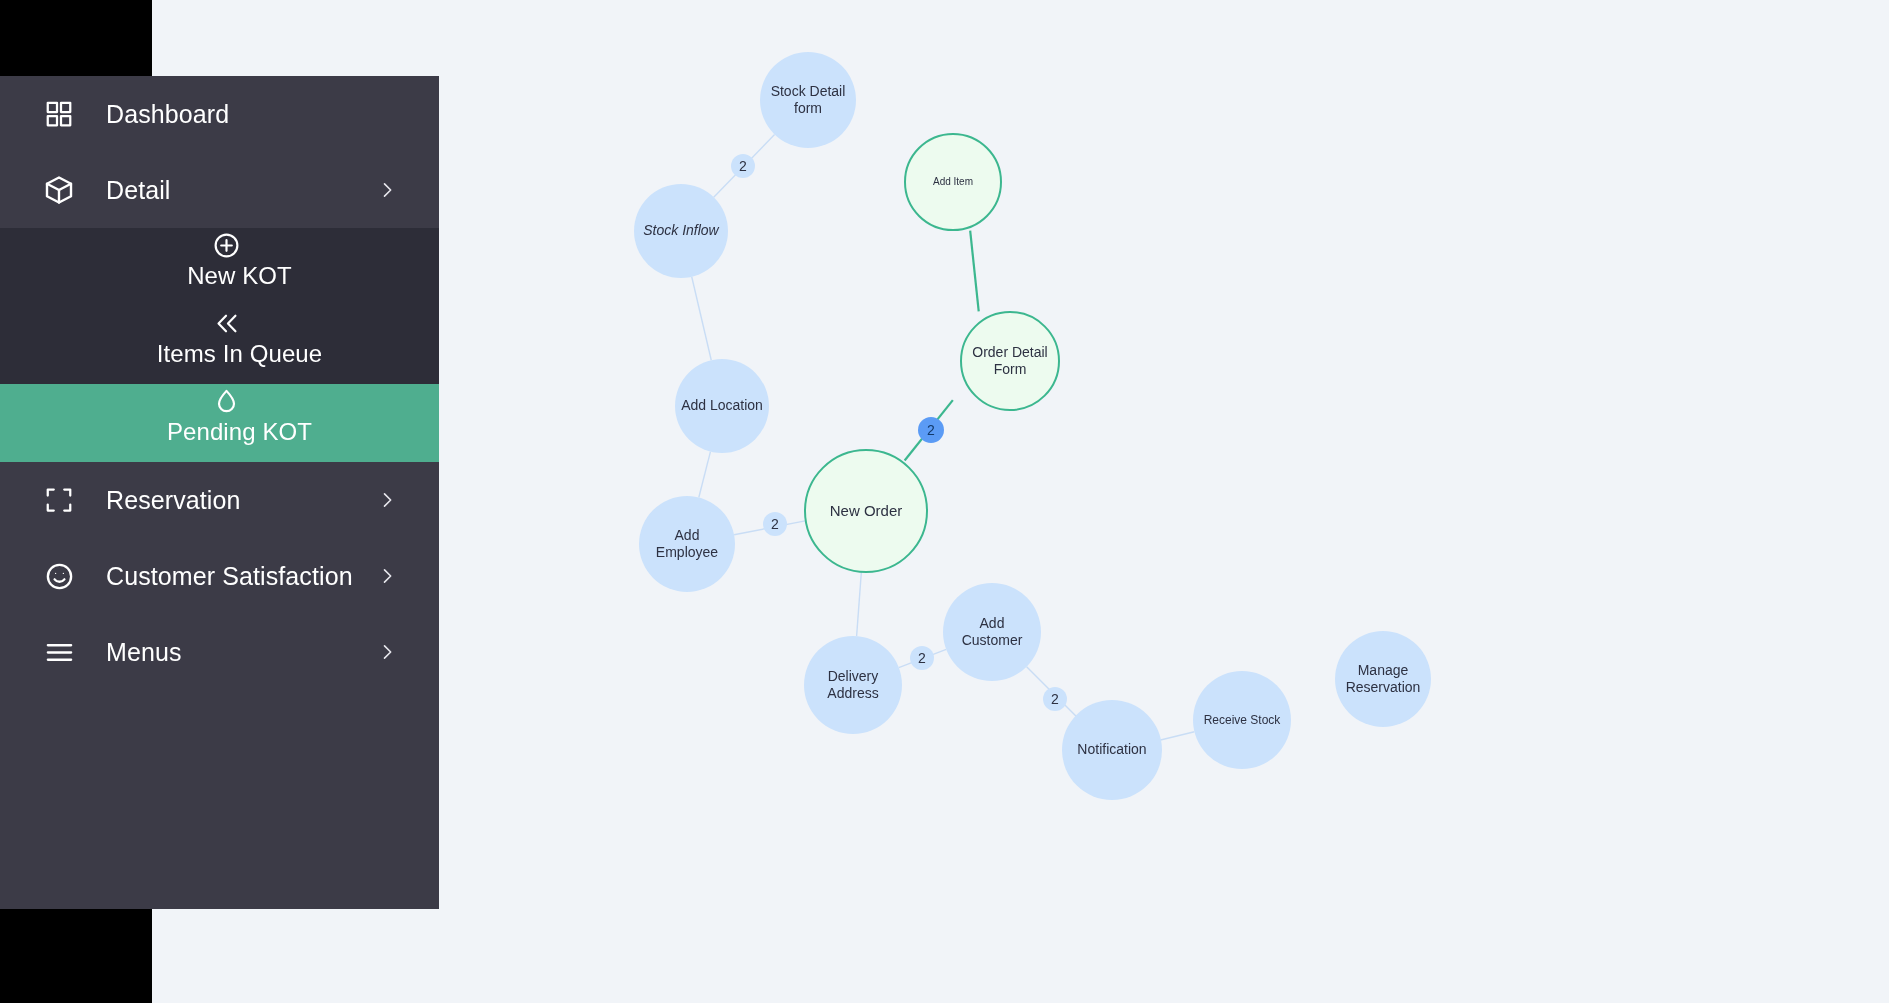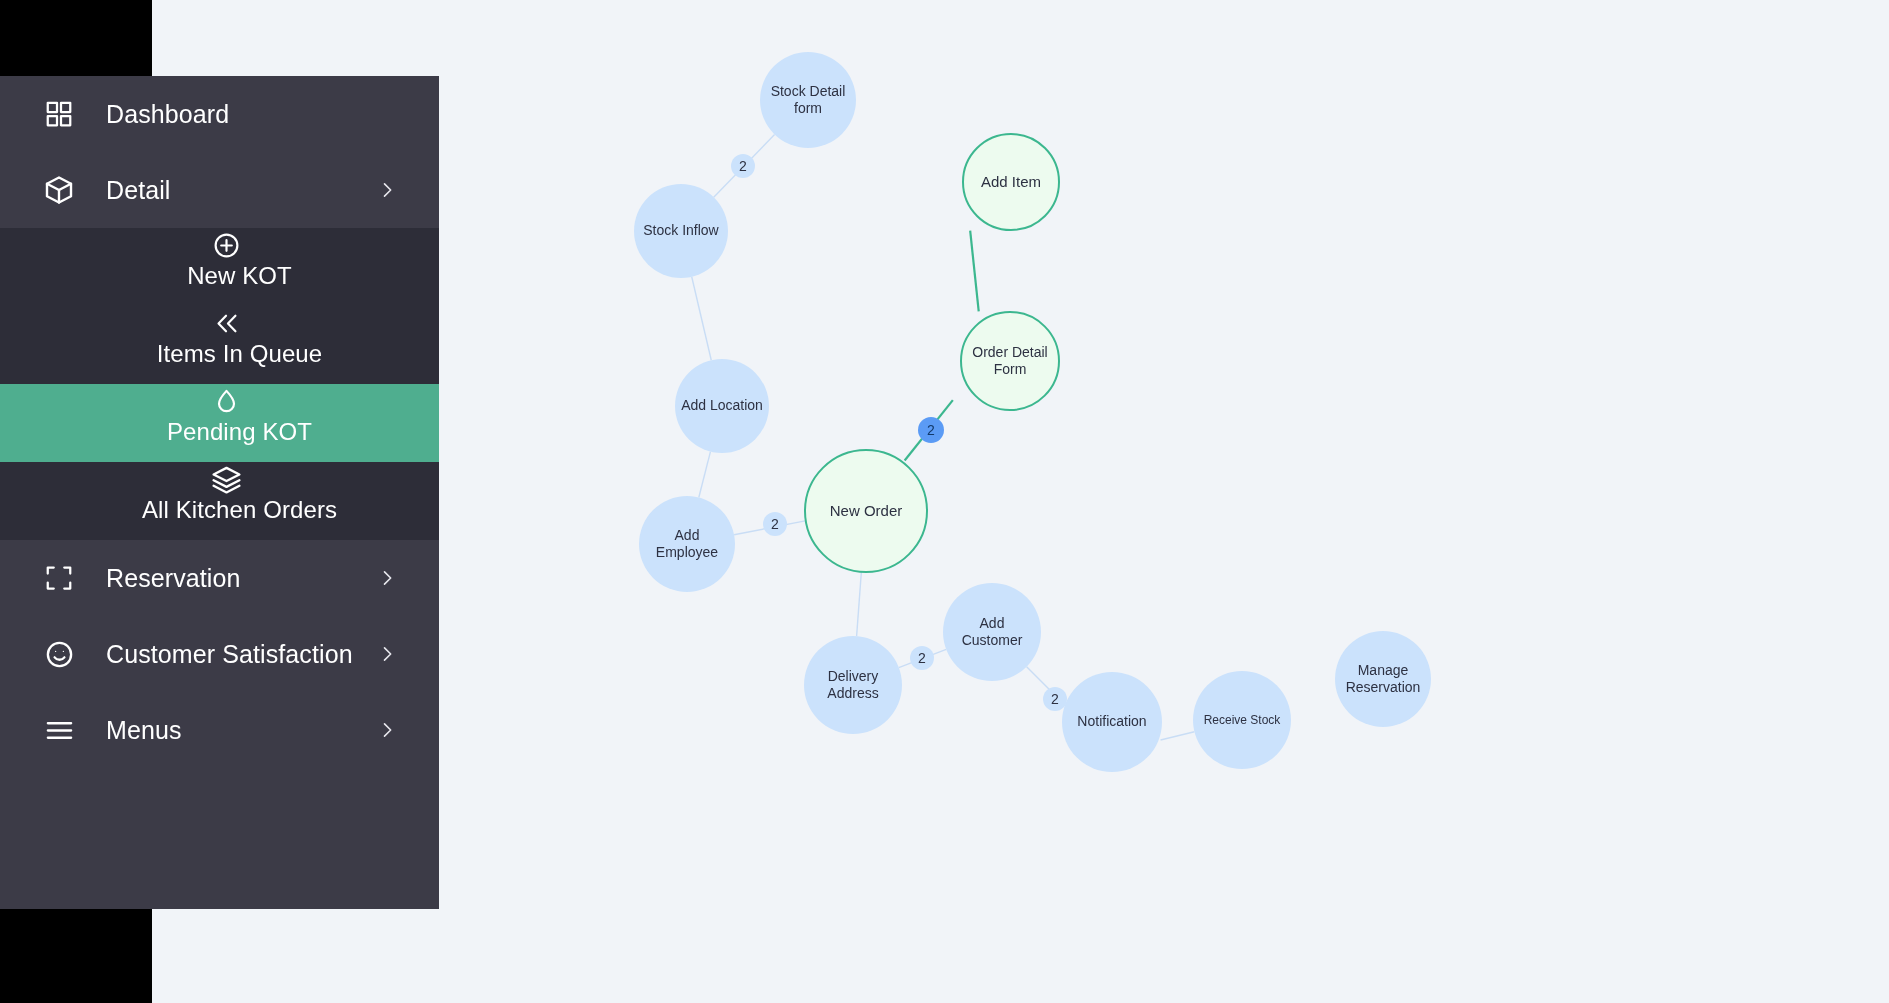--- a/index.html
+++ b/index.html
@@ -65,45 +65,45 @@
       <line x1="734.1079251969884" y1="534.7889531737732" x2="805.1522632872233" y2="520.897602150543" stroke="#c9ddf5" stroke-width="1.4"></line>
       <line x1="861.4328962847202" y1="570.831557991481" x2="856.6094851943341" y2="636.1331235228618" stroke="#c9ddf5" stroke-width="1.4"></line>
       <line x1="898.7846789639888" y1="667.5425324813568" x2="946.2153210360112" y2="649.4574675186432" stroke="#c9ddf5" stroke-width="1.4"></line>
       <line x1="1026.6482322781408" y1="666.6482322781408" x2="1076.6446609406726" y2="716.6446609406727" stroke="#c9ddf5" stroke-width="1.4"></line>
       <line x1="1160.5507439467383" y1="740.0490476438798" x2="1194.4202709321964" y2="731.7119333089978" stroke="#c9ddf5" stroke-width="1.4"></line>
     </svg>
   <div id="node-layer">
       <div class="node-circle node-blue" style="left: 760px; top: 52px; width: 96px; height: 96px; font-size: 14px;">
         <span style="padding: 0px 6px;">Stock Detail form</span>
       </div>
-      <div class="node-circle node-blue" style="left: 634px; top: 184px; width: 94px; height: 94px; font-size: 14px;">
+      <div class="node-circle node-blue" style="left: 634px; top: 184px; width: 94px; height: 94px; font-size: 14px; font-style: italic;">
         <span style="padding: 0px 6px;">Stock Inflow</span>
       </div>
-      <div class="node-circle node-green" style="left: 962px; top: 133px; width: 98px; height: 98px; font-size: 15px;">
+      <div class="node-circle node-green" style="left: 904px; top: 133px; width: 98px; height: 98px; font-size: 10px;">
         <span style="padding: 0px 6px;">Add Item</span>
       </div>
       <div class="node-circle node-green" style="left: 960px; top: 311px; width: 100px; height: 100px; font-size: 14px;">
         <span style="padding: 0px 6px;">Order Detail Form</span>
       </div>
       <div class="node-circle node-blue" style="left: 675px; top: 359px; width: 94px; height: 94px; font-size: 14px;">
         <span style="padding: 0px 6px;">Add Location</span>
       </div>
       <div class="node-circle node-green" style="left: 804px; top: 449px; width: 124px; height: 124px; font-size: 15px;">
         <span style="padding: 0px 6px;">New Order</span>
       </div>
       <div class="node-circle node-blue" style="left: 639px; top: 496px; width: 96px; height: 96px; font-size: 14px;">
         <span style="padding: 0px 6px;">Add Employee</span>
       </div>
       <div class="node-circle node-blue" style="left: 943px; top: 583px; width: 98px; height: 98px; font-size: 14px;">
         <span style="padding: 0px 6px;">Add Customer</span>
       </div>
       <div class="node-circle node-blue" style="left: 804px; top: 636px; width: 98px; height: 98px; font-size: 14px;">
         <span style="padding: 0px 6px;">Delivery Address</span>
       </div>
-      <div class="node-circle node-blue" style="left: 1062px; top: 672px; width: 100px; height: 100px; font-size: 14px; align-items: center;">
+      <div class="node-circle node-blue" style="left: 1062px; top: 700px; width: 100px; height: 100px; font-size: 14px; align-items: center;">
         <span style="padding: 0px 6px;">Notification</span>
       </div>
       <div class="node-circle node-blue" style="left: 1193px; top: 671px; width: 98px; height: 98px; font-size: 12px;">
         <span style="padding: 0px 6px;">Receive Stock</span>
       </div>
       <div class="node-circle node-blue" style="left: 1335px; top: 631px; width: 96px; height: 96px; font-size: 14px;">
         <span style="padding: 0px 6px;">Manage Reservation</span>
       </div>
     </div>
   <div id="badge-layer">
@@ -188,32 +188,20 @@
         <div class="nav-item active">
           <span class="nv-icon">
             <svg viewBox="0 0 24 24" width="29" height="29">
               <g class="ico">
                 <path d="M12 3.2c0 0-6.2 6.7-6.2 10.6A6.2 6.2 0 0 0 12 20a6.2 6.2 0 0 0 6.2-6.2C18.2 9.9 12 3.2 12 3.2z"></path>
               </g>
             </svg>
           </span>
           <span class="nv-label">Pending KOT</span>
         </div>
-        <div class="nav-item">
-          <span class="nv-icon">
-            <svg viewBox="0 0 24 24" width="31" height="31">
-              <g class="ico">
-                <path d="M12 3 22 8.1 12 13.2 2 8.1z"></path>
-                <path d="M2 12.6 12 17.7l10-5.1"></path>
-                <path d="M2 16.9 12 22l10-5.1"></path>
-              </g>
-            </svg>
-          </span>
-          <span class="nv-label">All Kitchen Orders</span>
-        </div>
       </div>
       <div class="nav-item">
         <span class="nv-icon">
           <svg viewBox="0 0 24 24" width="30" height="30">
             <g class="ico">
               <path d="M3 8.4V3.6h4.8"></path>
               <path d="M21 8.4V3.6h-4.8"></path>
               <path d="M3 15.6v4.8h4.8"></path>
               <path d="M21 15.6v4.8h-4.8"></path>
             </g>

